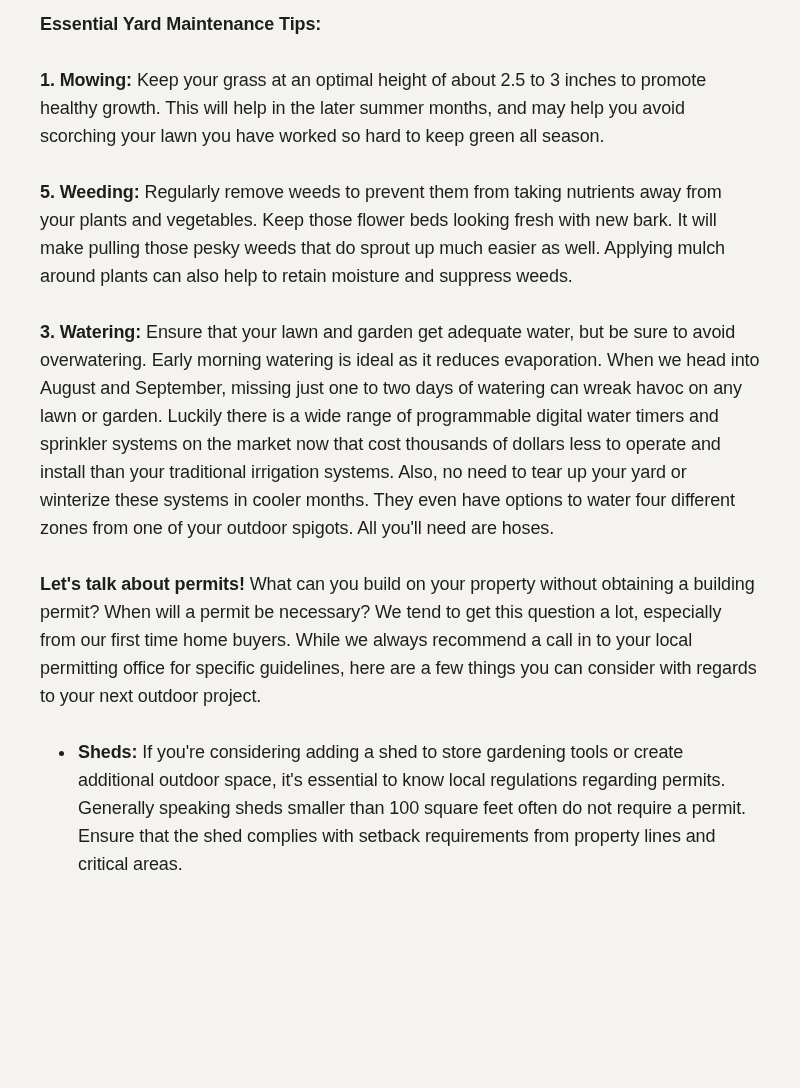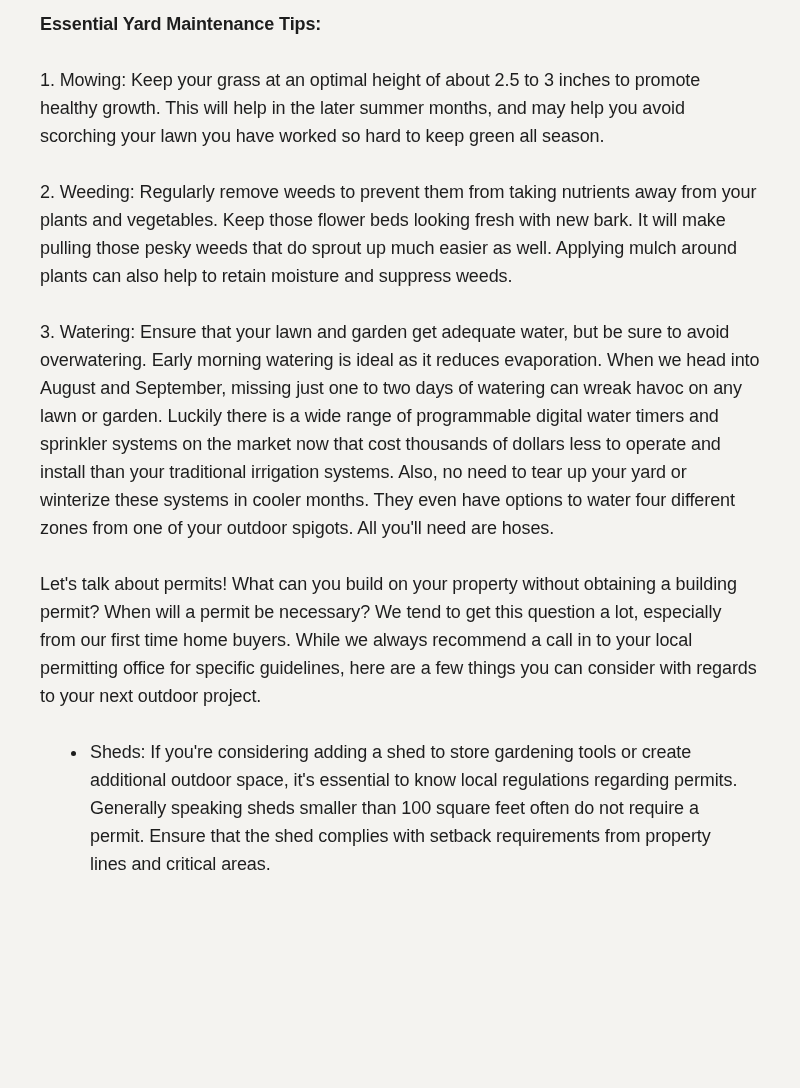--- a/index.html
+++ b/index.html
@@ -25,44 +25,44 @@
   }
   .doc-title {
     font-size: 18px;
     font-weight: 700;
     margin: 0 0 28px 0;
   }
   .para {
     margin: 0 0 28px 0;
   }
   .lead {
-    font-weight: 400;
+    font-weight: 700;
     text-align: right;
   }
   ul.bullet-list {
-    margin: 16px;
+    margin: 4px;
     padding-left: 32px;
     list-style: disc outside;
   }
   ul.bullet-list li {
     margin: 0;
     padding-left: 2px;
   }
 </style>
 </head>
 <body>
 
 <div class="page">
 
   <h1 class="doc-title">Essential Yard Maintenance Tips:</h1>
 
 
   <p class="para"><span class="lead">1. Mowing:</span> <span>Keep your grass at an optimal height of about 2.5 to 3 inches to promote healthy growth. This will help in the later summer months, and may help you avoid scorching your lawn you have worked so hard to keep green all season.</span></p>
 
-  <p class="para"><span class="lead">2. Weeding:</span> <span>Regularly remove weeds to prevent them from taking nutrients away from your plants and vegetables. Keep those flower beds looking fresh with new bark. It will make pulling those pesky weeds that do sprout up much easier as well. Applying mulch around plants can also help to retain moisture and suppress weeds.</span></p>
+  <p class="para"><span class="lead">5. Weeding:</span> <span>Regularly remove weeds to prevent them from taking nutrients away from your plants and vegetables. Keep those flower beds looking fresh with new bark. It will make pulling those pesky weeds that do sprout up much easier as well. Applying mulch around plants can also help to retain moisture and suppress weeds.</span></p>
 
   <p class="para"><span class="lead">3. Watering:</span> <span>Ensure that your lawn and garden get adequate water, but be sure to avoid overwatering. Early morning watering is ideal as it reduces evaporation. When we head into August and September, missing just one to two days of watering can wreak havoc on any lawn or garden. Luckily there is a wide range of programmable digital water timers and sprinkler systems on the market now that cost thousands of dollars less to operate and install than your traditional irrigation systems. Also, no need to tear up your yard or winterize these systems in cooler months. They even have options to water four different zones from one of your outdoor spigots. All you'll need are hoses.</span></p>
 
   <p class="para"><span class="lead">Let's talk about permits!</span> <span>What can you build on your property without obtaining a building permit? When will a permit be necessary? We tend to get this question a lot, especially from our first time home buyers. While we always recommend a call in to your local permitting office for specific guidelines, here are a few things you can consider with regards to your next outdoor project.</span></p>
 
   <ul class="bullet-list">
     <li><span class="lead">Sheds:</span> <span>If you're considering adding a shed to store gardening tools or create additional outdoor space, it's essential to know local regulations regarding permits. Generally speaking sheds smaller than 100 square feet often do not require a permit. Ensure that the shed complies with setback requirements from property lines and critical areas.</span></li>
   </ul>
 
 </div>

